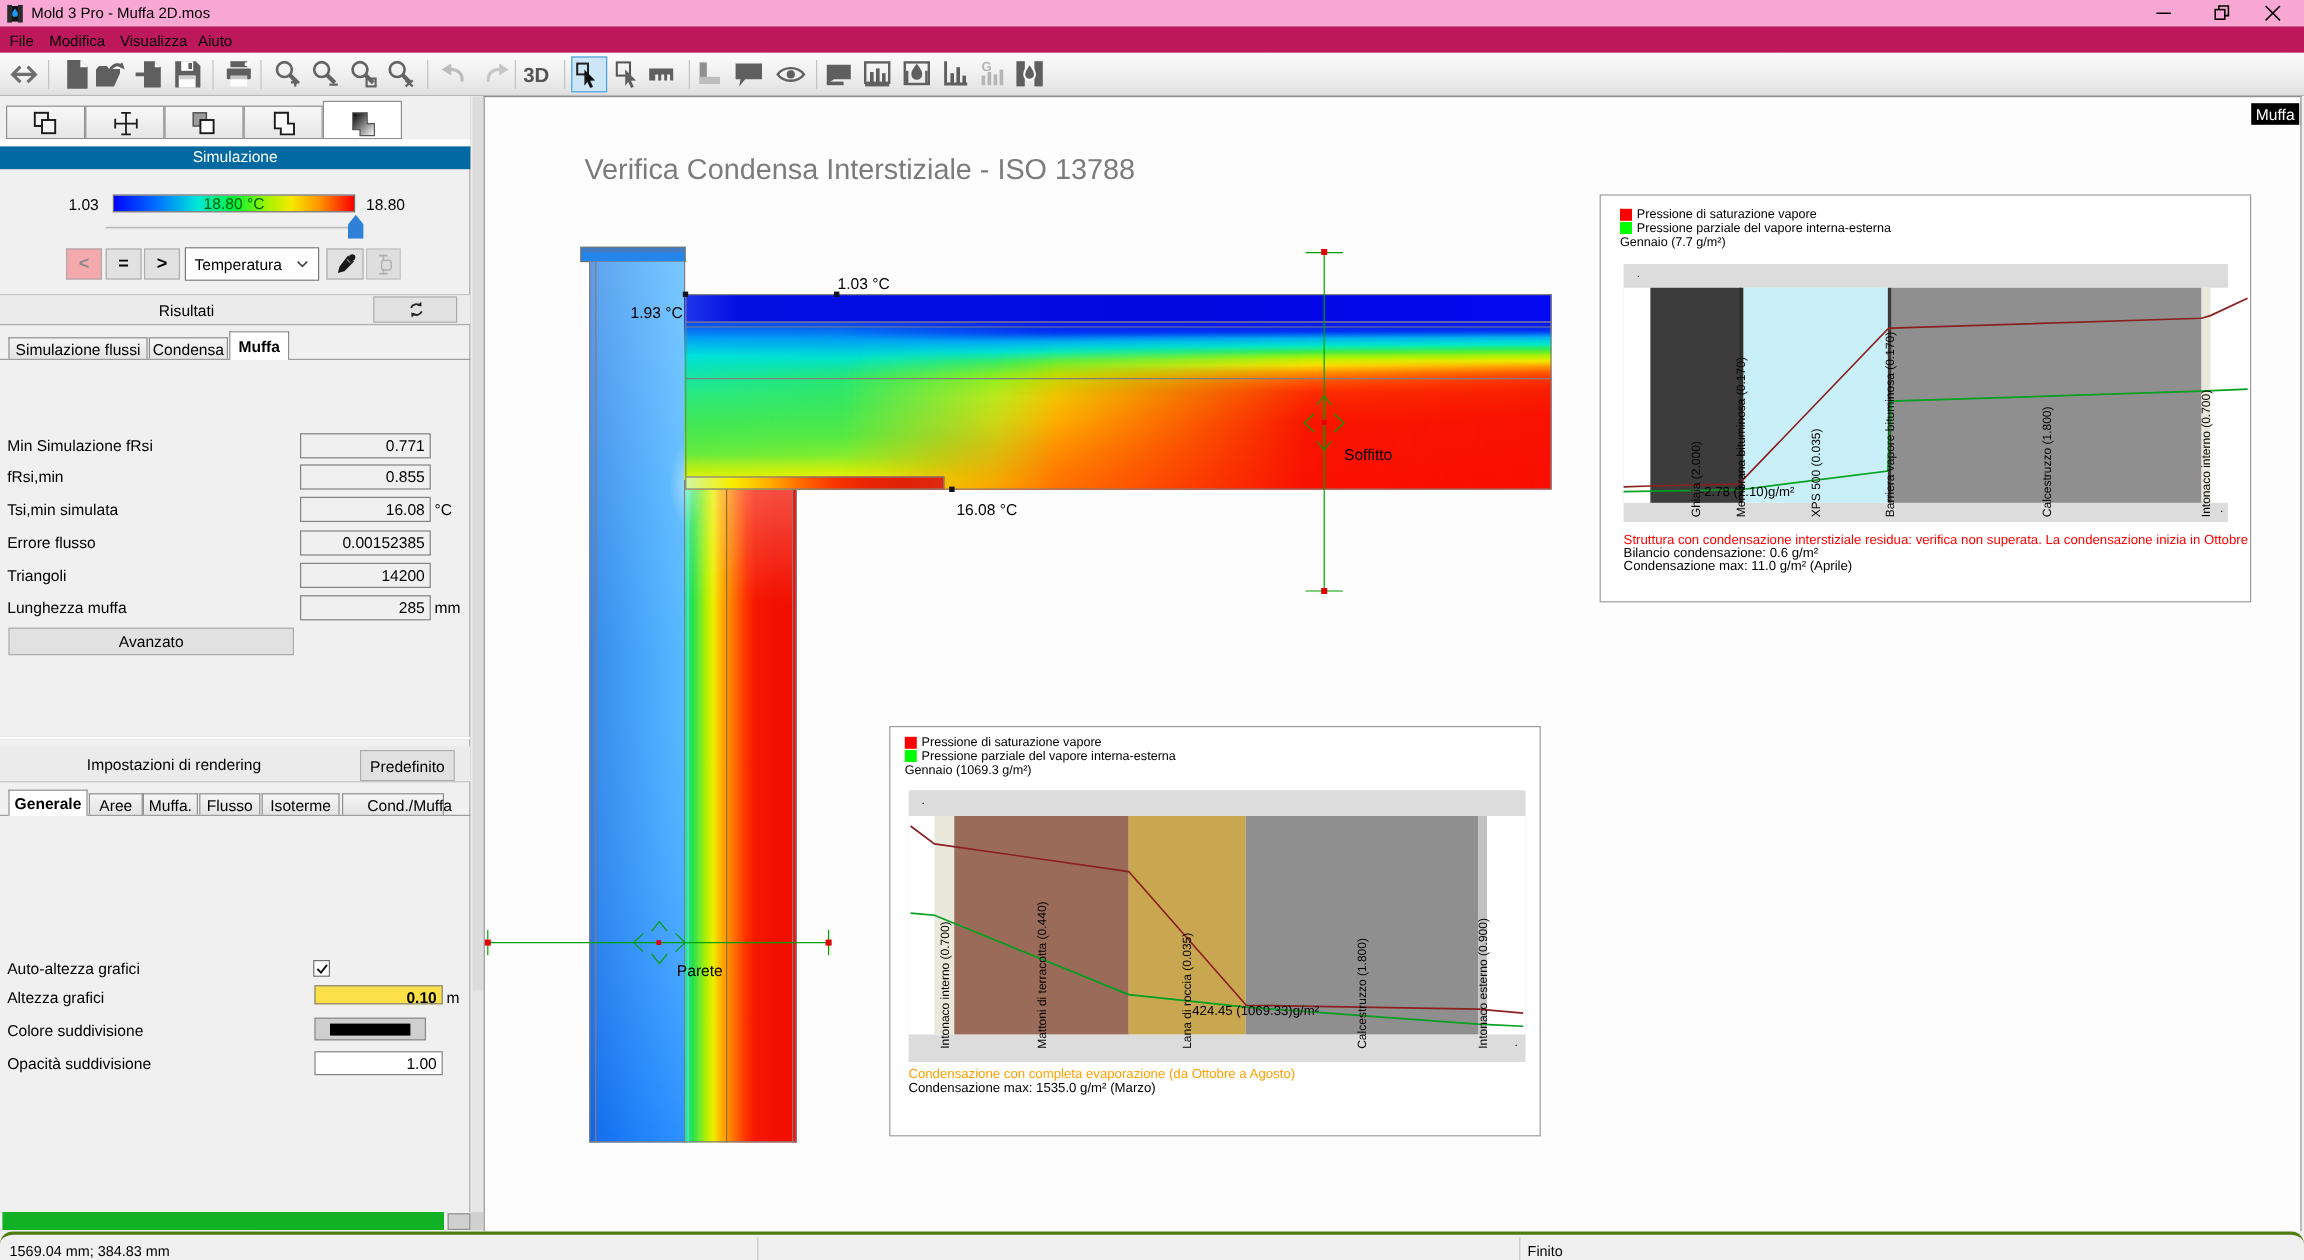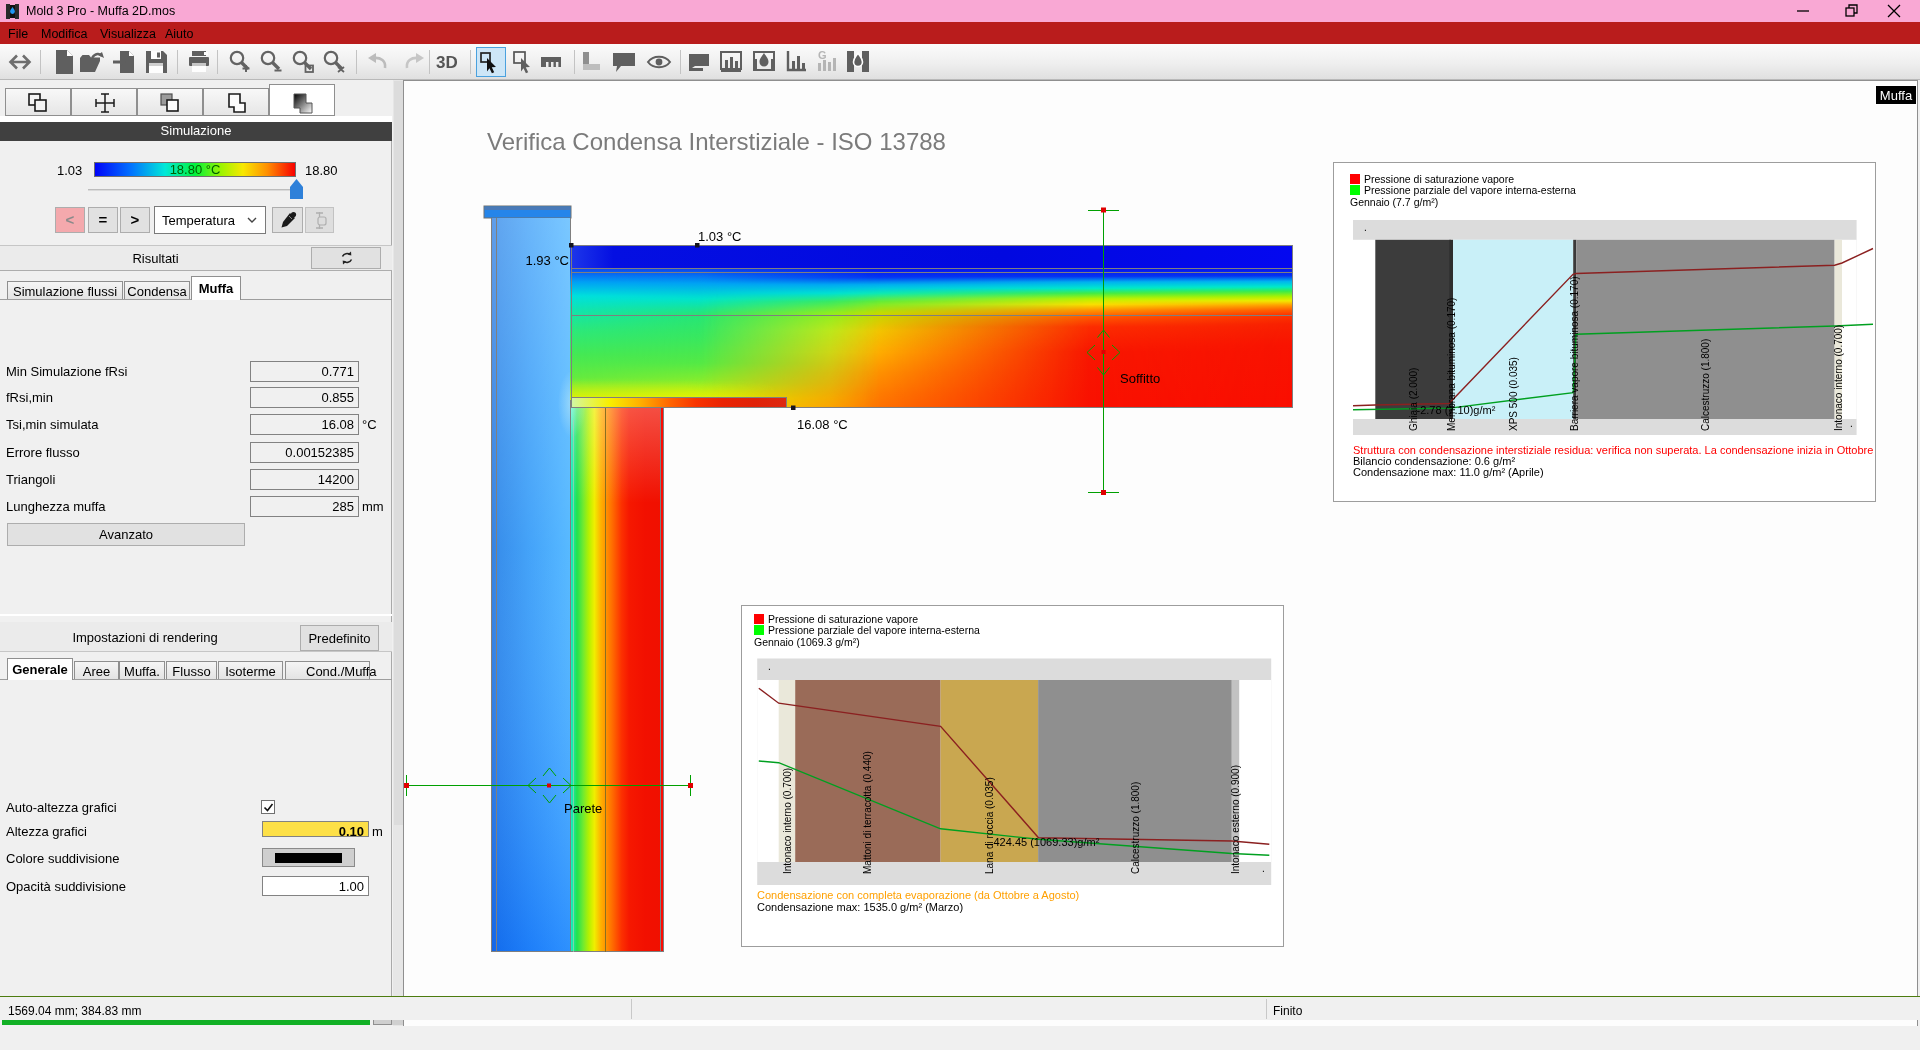--- a/index.html
+++ b/index.html
@@ -1,27 +1,27 @@
 <!DOCTYPE html>
 <html><head><meta charset="utf-8">
 <style>
 *{margin:0;padding:0;box-sizing:border-box;}
 html,body{width:1920px;height:1050px;overflow:hidden;}
 body{position:relative;font-family:"Liberation Sans",sans-serif;background:#f0f0f0;font-size:13px;color:#000;}
 .abs{position:absolute;}
 #titlebar{left:0;top:0;width:1920px;height:22px;background:#f9a8d4;}
-#menubar{left:0;top:22px;width:1920px;height:22px;background:#b91c1c;}
+#menubar{left:0;top:22px;width:1920px;height:22px;background:#be185d;}
 .mi{position:absolute;top:5px;font-size:12.5px;}
 #toolbar{left:0;top:44px;width:1920px;height:36px;background:linear-gradient(#fbfbfb,#efefef 55%,#e0e0e0);border-bottom:1px solid #b9b9b9;}
 .tsep{position:absolute;top:6px;width:1px;height:24px;background:#c3c3c3;}
 .ticon{position:absolute;top:5px;}
 #leftcol{left:0;top:80px;width:392px;height:930px;background:#f0f0f0;border-right:1px solid #a9a9a9;}
 #gutter{left:393px;top:80px;width:10px;height:946px;background:#e6e6e6;}
 #canvas{left:403px;top:80px;width:1515px;height:946px;background:#fdfdfd;border:1px solid #8f8f8f;border-bottom:none;}
-#statusbar{left:0;top:996px;width:1920px;height:24px;background:#f0f0f0;border-top:1px solid #4d7c0f;}
+#statusbar{left:0;top:1026px;width:1920px;height:24px;background:#f0f0f0;border-top:3px solid #4d7c0f;border-radius:11px;}
 .tab5{position:absolute;border:1px solid #8f8f8f;background:linear-gradient(#f8f8f8,#e6e6e6);}
 .fldlab{position:absolute;left:6px;font-size:13px;}
 .fldbox{position:absolute;left:250px;width:109px;height:21px;background:#f0f0f0;border:1px solid #828282;font-size:13px;text-align:right;padding:2px 4px 0 0;}
 .unit{position:absolute;left:362px;font-size:13px;}
 .btn{position:absolute;background:#e1e1e1;border:1px solid #adadad;text-align:center;font-size:13px;}
 .rtab{position:absolute;background:linear-gradient(#f5f5f5,#e3e3e3);border:1px solid #8f8f8f;border-bottom:none;text-align:center;font-size:13px;padding-top:2px;}
 .rtab.act{background:#fff;font-weight:bold;}
 .chart{position:absolute;background:#fff;border:1px solid #9d9d9d;}
 .lgsq{position:absolute;width:10px;height:10px;}
 .lgtx{position:absolute;font-size:10.5px;white-space:nowrap;}
@@ -213,21 +213,21 @@
     <defs>
       <linearGradient id="tg5" x1="0" y1="0" x2="1" y2="1">
         <stop offset="0" stop-color="#000"></stop>
         <stop offset="1" stop-color="#fff"></stop>
       </linearGradient>
     </defs>
     <path d="M4 2h12v9h6v10H10v-5H4z" fill="url(#tg5)" stroke="#555" stroke-width="1"></path>
   </svg>
 
 <div class="abs" style="left:0;top:116px;width:392px;height:6px;background:#fff;"></div>
-<div class="abs" style="left:0;top:122px;width:392px;height:19px;background:#404040;color:#fff;text-align:center;font-size:13px;padding-top:1px;">Simulazione</div>
+<div class="abs" style="left:0;top:122px;width:392px;height:19px;background:#0369a1;color:#fff;text-align:center;font-size:13px;padding-top:1px;">Simulazione</div>
 
 <div class="abs" style="left:57px;top:163px;font-size:13px;">1.03</div>
 <div class="abs" style="left:94px;top:162px;width:202px;height:15px;border:1px solid #6f6f6f;background:linear-gradient(to right,#0004f8,#0072ff 18%,#00e8d8 35%,#00f23c 50%,#9cf400 63%,#f8e800 74%,#ff9000 86%,#f80000);text-align:center;color:#006000;font-size:13px;line-height:14px;">18.80 °C</div>
 <div class="abs" style="left:305px;top:163px;font-size:13px;">18.80</div>
 <div class="abs" style="left:88px;top:189px;width:208px;height:2px;background:#dadada;border-top:1px solid #bdbdbd;"></div>
 <svg class="abs" style="left:290px;top:179px" width="13" height="20" viewBox="0 0 13 20">
     <path d="M0 8L6.5 0L13 8V20H0Z" fill="#2e80d9"></path>
   </svg>
 
 <div class="btn" style="left:55px;top:207px;width:30px;height:26px;background:#f4a9ad;color:#8a8a8a;font-size:15px;font-weight:bold;padding-top:3px;">&lt;</div>

